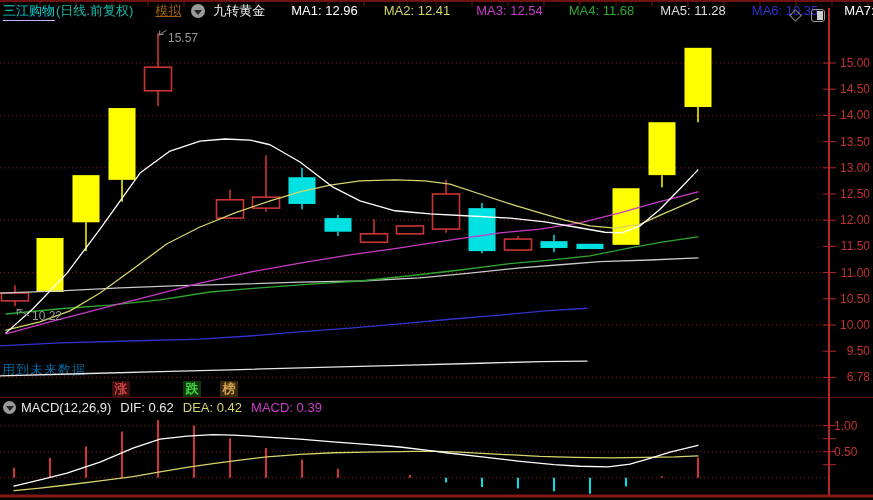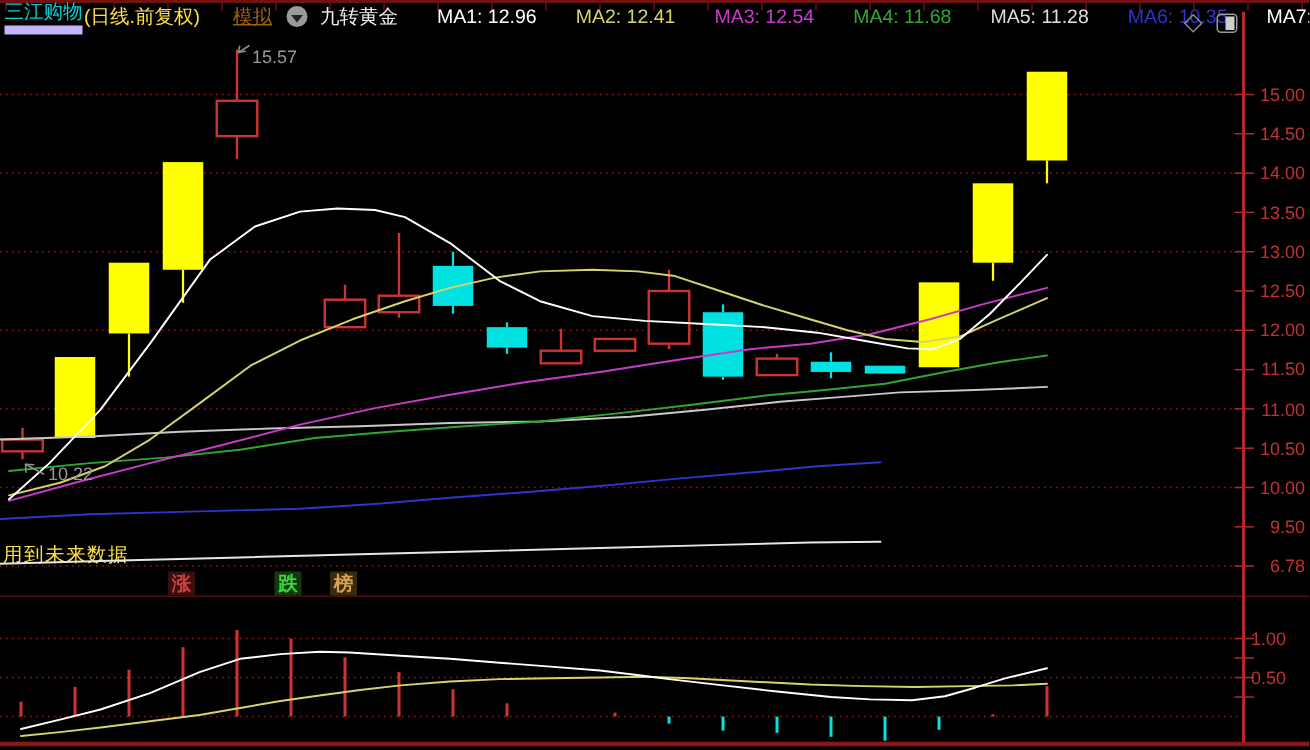--- a/index.html
+++ b/index.html
@@ -1,24 +1,24 @@
 <!DOCTYPE html>
 <html><head>
 <meta charset="utf-8">
 <style>
   html,body{margin:0;padding:0;background:#000;}
   .screen{position:relative;width:873px;height:500px;background:#000;overflow:hidden;
           font-family:"Liberation Sans",sans-serif;}
   .screen *{box-sizing:border-box;}
-  .watermark{position:absolute;left:2px;top:361px;z-index:0;color:#fde047;font-size:13px;letter-spacing:1px;}
+  .watermark{position:absolute;left:2px;top:361px;z-index:0;color:#0369a1;font-size:13px;letter-spacing:1px;}
   #chart{position:absolute;left:0;top:0;z-index:1;pointer-events:none;}
   .topbar{position:absolute;left:0;top:2px;height:18px;z-index:2;display:flex;align-items:center;
           font-size:13px;line-height:18px;white-space:nowrap;color:#e8e8e8;}
-  .stock{color:#00d2d2;margin-left:3px;border-bottom:6px solid #c4b5fd;cursor:pointer;}
-  .dim{color:#fde047;margin-left:1px;}
+  .stock{color:#00d2d2;margin-left:3px;border-bottom:1px solid #c4b5fd;cursor:pointer;}
+  .dim{color:#14b8a6;margin-left:1px;}
   .sim{color:#a16207;margin-left:22px;text-decoration:underline;}
   .circle-btn{display:inline-flex;align-items:center;justify-content:center;width:14px;height:14px;
               border-radius:50%;background:#9a9a9a;margin-left:10px;}
   .circle-btn .chev{width:0;height:0;border-left:4px solid transparent;border-right:4px solid transparent;
                     border-top:5px solid #222;margin-top:2px;}
   .ind{color:#f0f0f0;margin-left:8px;}
   #ma-values span{margin-left:26px;}
   .tb-icons{position:absolute;left:791px;top:9px;z-index:2;display:flex;align-items:center;}
   .diamond{width:9px;height:9px;border:1.5px solid #8a8a8a;transform:rotate(45deg);display:inline-block;}
   .splitwin{width:14px;height:13px;border:1.5px solid #9a9a9a;border-radius:3px;margin-left:11px;
@@ -259,14 +259,23 @@
       <div style="top: 418.7px;">1.00</div>
       <div style="top: 444.7px;">0.50</div>
     </div>
 
   <div class="tabs">
     <span class="tab" id="tab-0" style="background: rgb(58, 14, 14); color: rgb(200, 64, 64);">涨</span>
     <span class="tab" id="tab-1" style="background: rgb(18, 56, 14); color: rgb(62, 212, 62);">跌</span>
     <span class="tab" id="tab-2" style="background: rgb(58, 42, 16); color: rgb(210, 162, 78);">榜</span>
   </div>
 
+  <div class="macd-header">
+    <span class="circle-btn">
+        <i class="chev"></i>
+      </span>
+    <span class="mh-title">MACD(12,26,9)</span>
+    <span class="mh-dif"><span>DIF:</span>&nbsp;<span>0.62</span></span>
+    <span class="mh-dea"><span>DEA:</span>&nbsp;<span>0.42</span></span>
+    <span class="mh-macd"><span>MACD:</span>&nbsp;<span>0.39</span></span>
+  </div>
 
 </div>
 
 </body></html>

